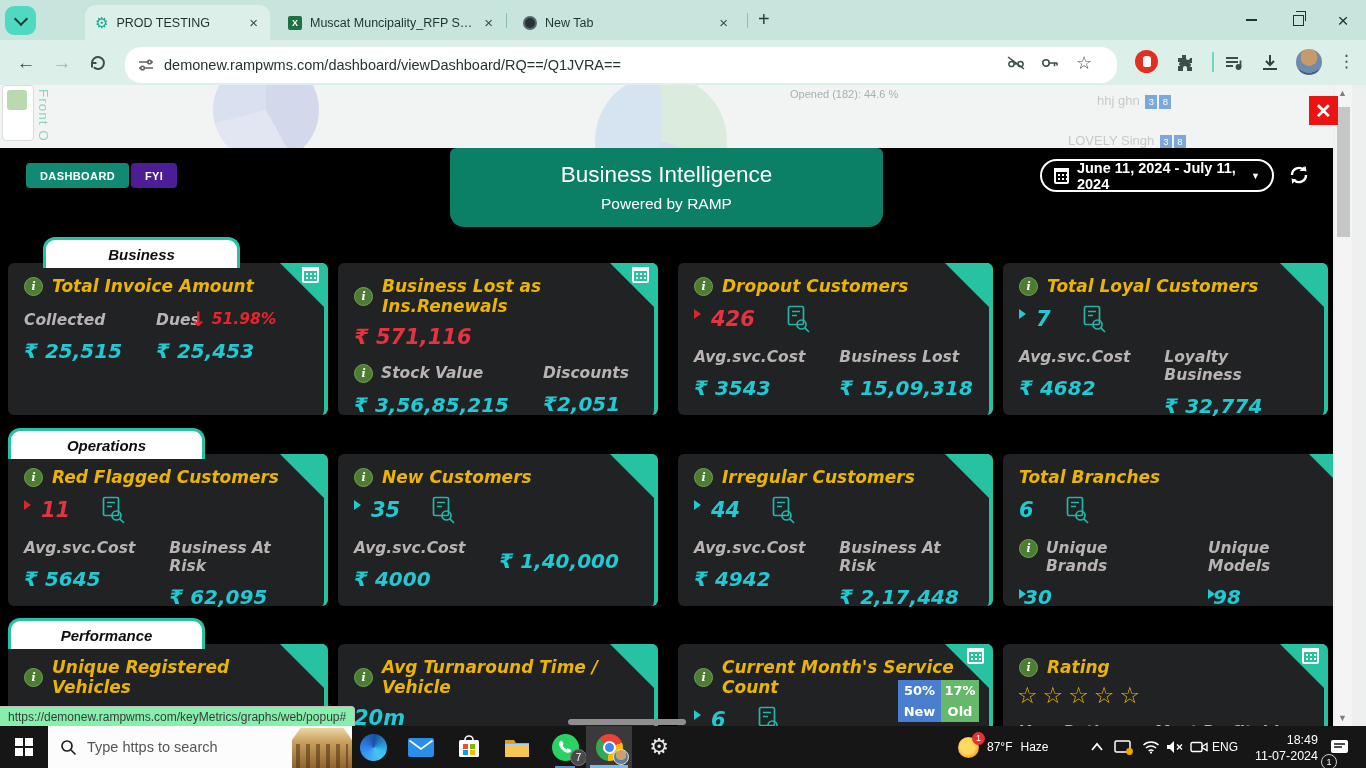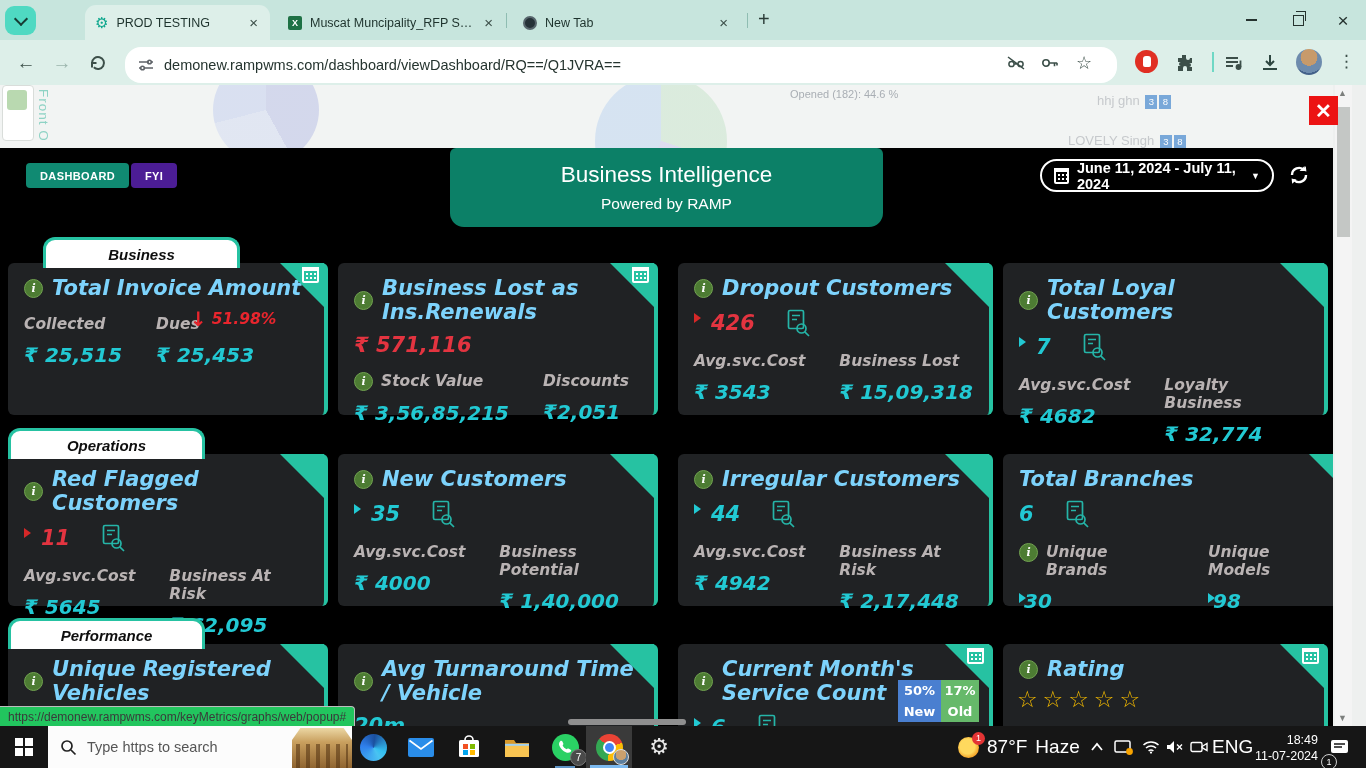--- a/index.html
+++ b/index.html
@@ -59,21 +59,21 @@
   .bgname{position:absolute;font-size:13px;color:#c6c9cc;}
   .bgbadge{display:inline-block;width:12px;height:14px;background:#649bd5;color:#fff;
     font-size:9.5px;text-align:center;line-height:14px;margin-left:2px;opacity:.85;}
   .closebtn{position:absolute;left:1309px;top:11px;width:29px;height:29px;background:#ec1313;
     color:#fff;font-size:20px;font-weight:bold;display:flex;align-items:center;
     justify-content:center;z-index:40;}
   .scrollzone{position:absolute;right:0;top:0;width:33px;height:641px;background:#eef0ef;}
   .sz-track{position:absolute;left:2px;top:0;width:17px;height:641px;background:#f4f4f4;}
   .sz-thumb{position:absolute;left:4px;top:22px;width:13px;height:130px;background:#c4c7c5;}
   .sz-arrow{position:absolute;left:5px;font-size:9px;color:#7c7f7d;}
-  .statusbubble{position:absolute;left:0;top:621px;height:20px;background:#22c55e;
+  .statusbubble{position:absolute;left:0;top:621px;height:20px;background:#86efac;
     border:1px solid #bdbdbd;border-left:none;border-bottom:none;border-radius:0 4px 0 0;
     display:flex;align-items:center;padding:0 8px;font-size:12px;color:#3a3a3a;z-index:50;}
   .hthumb{position:absolute;left:568px;top:634px;width:118px;height:6px;background:#8f8f8f;border-radius:3px;}
 
   
   .modal{position:absolute;left:0;top:63px;width:1333px;height:578px;background:#000;overflow:hidden;}
   .mbtn{position:absolute;top:15px;height:25px;border-radius:4px;color:#fff;font-size:11px;
     font-weight:bold;display:flex;align-items:center;padding:0 14px;letter-spacing:.4px;}
   .bi{position:absolute;left:450px;top:0;width:433px;height:79px;background:#0c8067;
     border-radius:6px 6px 14px 14px;text-align:center;color:#fff;}
@@ -96,21 +96,21 @@
     font-size:15px;color:#0e0e0e;z-index:5;}
   .card{position:absolute;background:#202224;border-right:4px solid #26c2a2;border-radius:6px;
     box-sizing:border-box;font-family:"DejaVu Sans",sans-serif;font-style:italic;font-weight:bold;}
   .corner{position:absolute;top:0;right:0;width:0;height:0;
     border-top:44px solid #26c2a2;border-left:44px solid transparent;}
   .corner-cal{position:absolute;top:4px;right:5px;}
   .c-head{display:flex;align-items:center;gap:9px;padding:13px 16px 0;}
   .info{width:17px;height:17px;min-width:17px;border-radius:50%;background:#4d7c33;
     border:1px solid #72a351;color:#fff;font:bold italic 11px "DejaVu Serif",serif;
     display:flex;align-items:center;justify-content:center;}
-  .c-title{font-size:21px;color:#7dd3fc;}
+  .c-title{font-size:17px;color:#eab308;}
   .c-valrow{display:flex;align-items:center;gap:16px;padding:9px 16px 0;}
   .mk{width:0;height:0;border-top:5px solid transparent;border-bottom:5px solid transparent;
     display:inline-block;margin-right:-6px;align-self:flex-start;margin-top:4px;}
   .mk.cyan{border-left:7px solid #22c9d3;}
   .mk.red{border-left:7px solid #d62828;}
   .c-value{font-size:21px;}
   .cyanv{color:#22c9d3;}
   .redv{color:#e33440;}
   .c-subs{display:flex;gap:34px;padding:15px 16px 0;}
   .sub .lbl{font-size:15.5px;color:#b9b3b3;display:flex;align-items:flex-start;gap:8px;}
@@ -151,21 +151,21 @@
   .ic-wa{width:27px;height:27px;border-radius:50%;background:#2ad164;position:relative;}
   .wa-badge{position:absolute;right:1px;bottom:2px;width:15px;height:15px;border-radius:50%;
     background:#4a4a4a;border:1px solid #777;color:#fff;font-size:10px;display:flex;
     align-items:center;justify-content:center;}
   .gear{font-size:22px;color:#e9e9e9;}
   .tray{position:absolute;top:0;height:42px;display:flex;align-items:center;color:#fff;}
   .sun{width:21px;height:21px;border-radius:50%;
     background:radial-gradient(circle at 45% 45%,#ffd95e 0 45%,#f29a1f 75%);position:relative;}
   .wbadge{position:absolute;right:-6px;top:-5px;width:13px;height:13px;border-radius:50%;
     background:#e33434;color:#fff;font-size:9px;display:flex;align-items:center;justify-content:center;}
-  .traytxt{font-size:19px;color:#fff;}
+  .traytxt{font-size:12px;color:#fff;}
   .clock{font-size:12.5px;line-height:1.3;text-align:right;color:#fff;}
   .notif{position:relative;}
   .nbadge{position:absolute;left:-9px;bottom:-2px;width:14px;height:14px;border-radius:50%;
     background:#161616;border:1.5px solid #cfcfcf;color:#fff;font-size:9px;display:flex;
     align-items:center;justify-content:center;}
 </style>
 </head>
 <body>
 
 <div id="screen">
@@ -499,23 +499,20 @@
           <div class="c-subs">
             <div class="sub">
               <div class="lbl">
                 <span>Avg.svc.Cost</span>
               </div>
               <div class="val">
                 <span>₹ 4000</span>
               </div>
             </div>
             <div class="sub">
-              <div class="lbl">
-                <span>Business Potential</span>
-              </div>
               <div class="val">
                 <span>₹ 1,40,000</span>
               </div>
             </div>
           </div>
         </div>
         <div class="card" style="left: 678px; top: 306px; width: 315px; height: 152px;">
           <span class="corner"></span>
           <div class="c-head">
             <span class="info">i</span>

